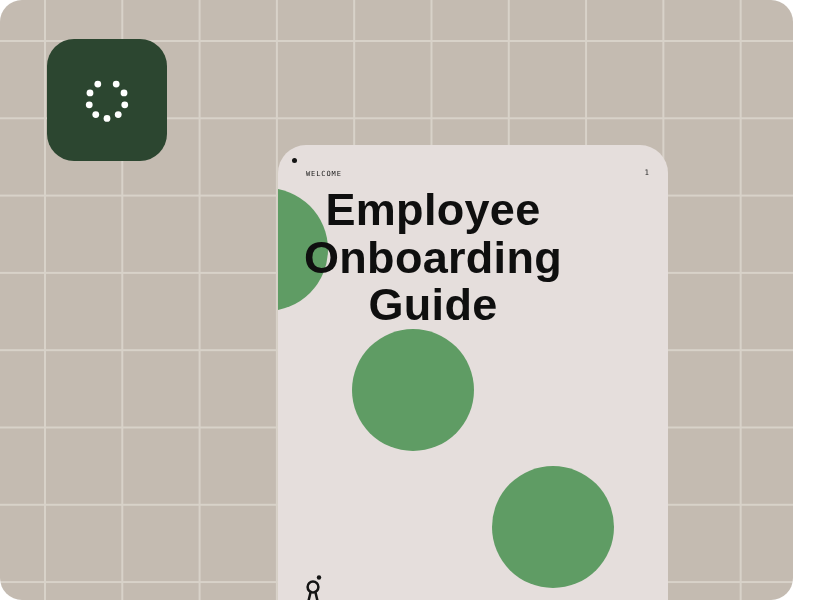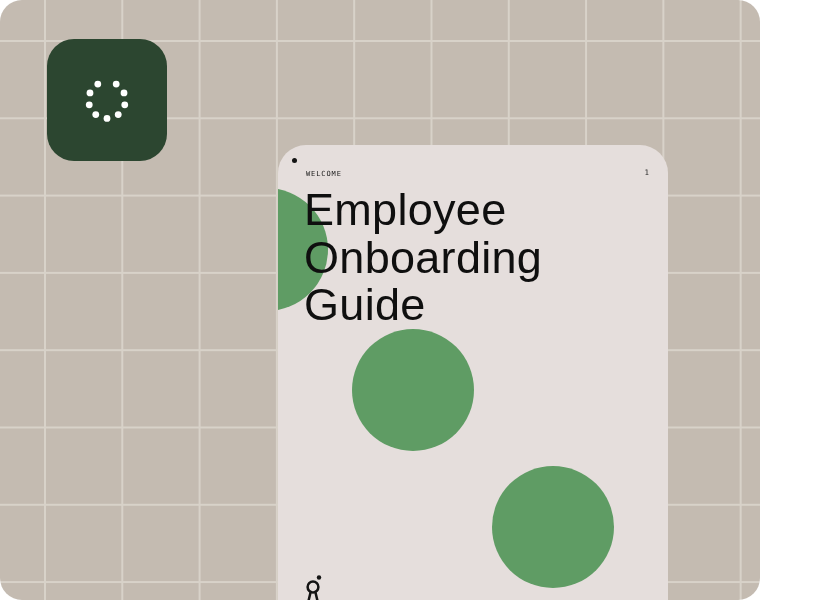--- a/index.html
+++ b/index.html
@@ -3,32 +3,31 @@
 <meta charset="utf-8">
 <style>
   html, body {
     margin: 0;
     padding: 0;
     background: #ffffff;
     font-family: "Liberation Sans", sans-serif;
   }
   .canvas {
     position: relative;
-    width: 720px;
+    width: 793px;
     height: 600px;
     border-radius: 22px;
     overflow: hidden;
     background-color: #c4bbb1;
     background-image:
       linear-gradient(to right, #d8d2c9 0, #d8d2c9 2px, transparent 2px),
       linear-gradient(to bottom, #d8d2c9 0, #d8d2c9 2px, transparent 2px);
     background-size: 77.3px 100%, 100% 77.3px;
     background-position: 44px 0, 0 40px;
     background-repeat: repeat;
-    padding-left: 40px;
   }
 
   
   .logo-tile {
     position: absolute;
     left: 47px;
     top: 39px;
     width: 120px;
     height: 122px;
     border-radius: 27px;
@@ -84,27 +83,28 @@
   }
   .circle-left   { left: -73px; top: 43px;  width: 123px; height: 123px; }
   .circle-mid    { left: 74px;  top: 184px; width: 122px; height: 122px; }
   .circle-bottom { left: 214px; top: 321px; width: 122px; height: 122px; }
   .doc-title {
     position: absolute;
     left: 26px;
     top: 41px;
     margin: 0;
     font-family: "Liberation Sans", sans-serif;
-    font-weight: 400;
+    font-weight: 700;
     font-size: 45px;
     line-height: 47.5px;
     letter-spacing: 0.3px;
     color: #0f0f0f;
     white-space: pre-line;
     z-index: 2;
+    text-align: center;
   }
   .person-mark {
     position: absolute;
     left: 24px;
     top: 426px;
   }
 </style>
 </head>
 <body>
 

